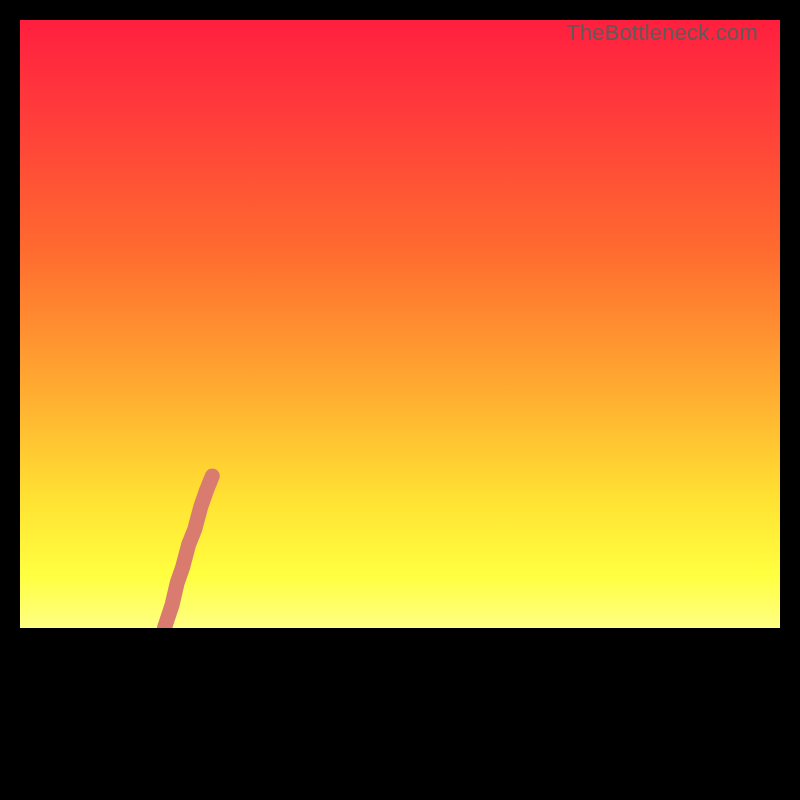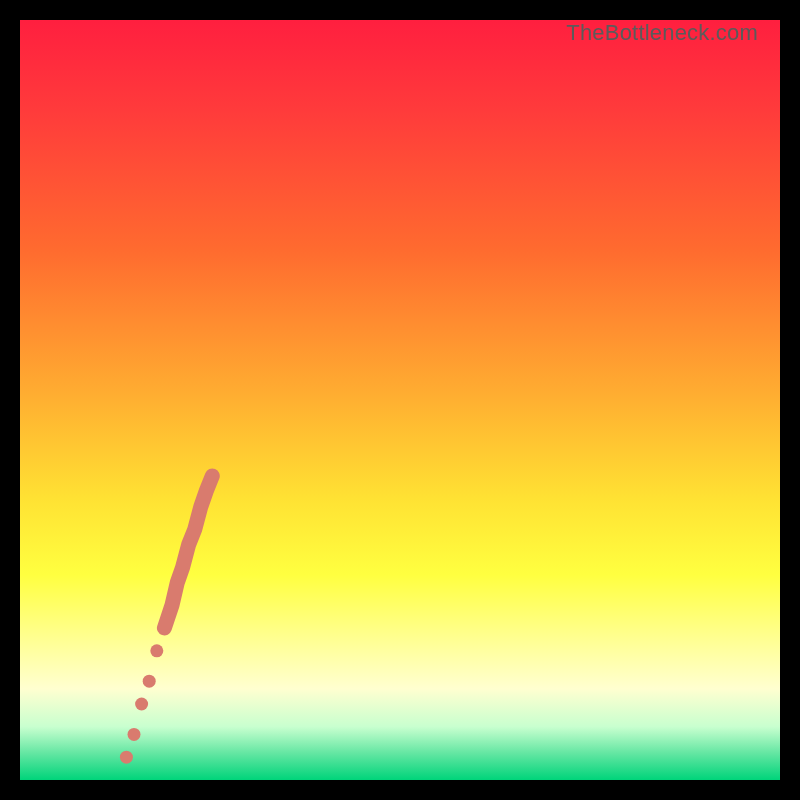--- a/index.html
+++ b/index.html
@@ -13,21 +13,21 @@
   }
   .frame {
     position: absolute;
     left: 0; top: 0;
     width: 800px; height: 800px;
     background: #000;
   }
   .plot {
     position: absolute;
     left: 20px; top: 20px;
-    width: 760px; height: 760px;
+    width: 760px; height: 608px;
     overflow: hidden;
   }
   .gradient-bg {
     position: absolute;
     left: 0; top: 0;
     width: 760px; height: 760px;
   }
   .watermark {
     position: absolute;
     top: 0px;

